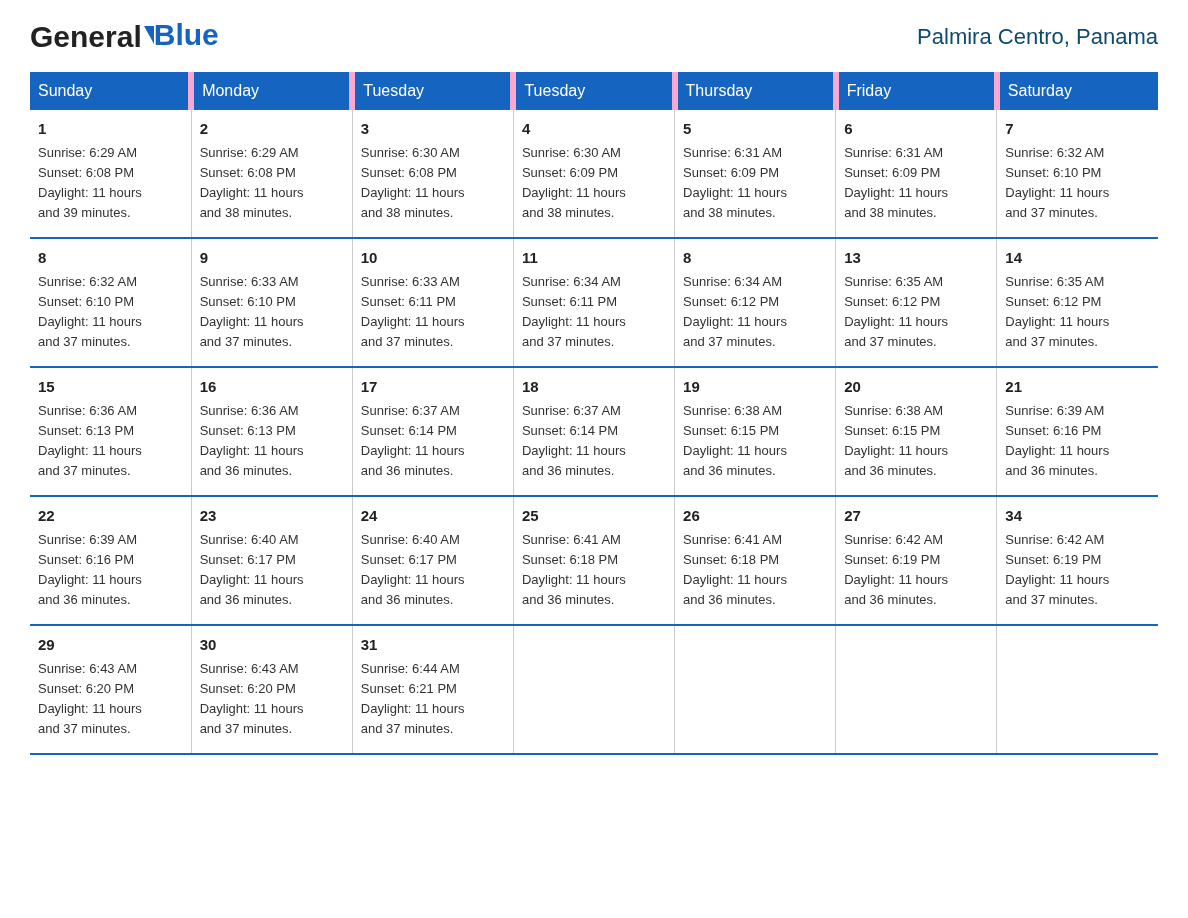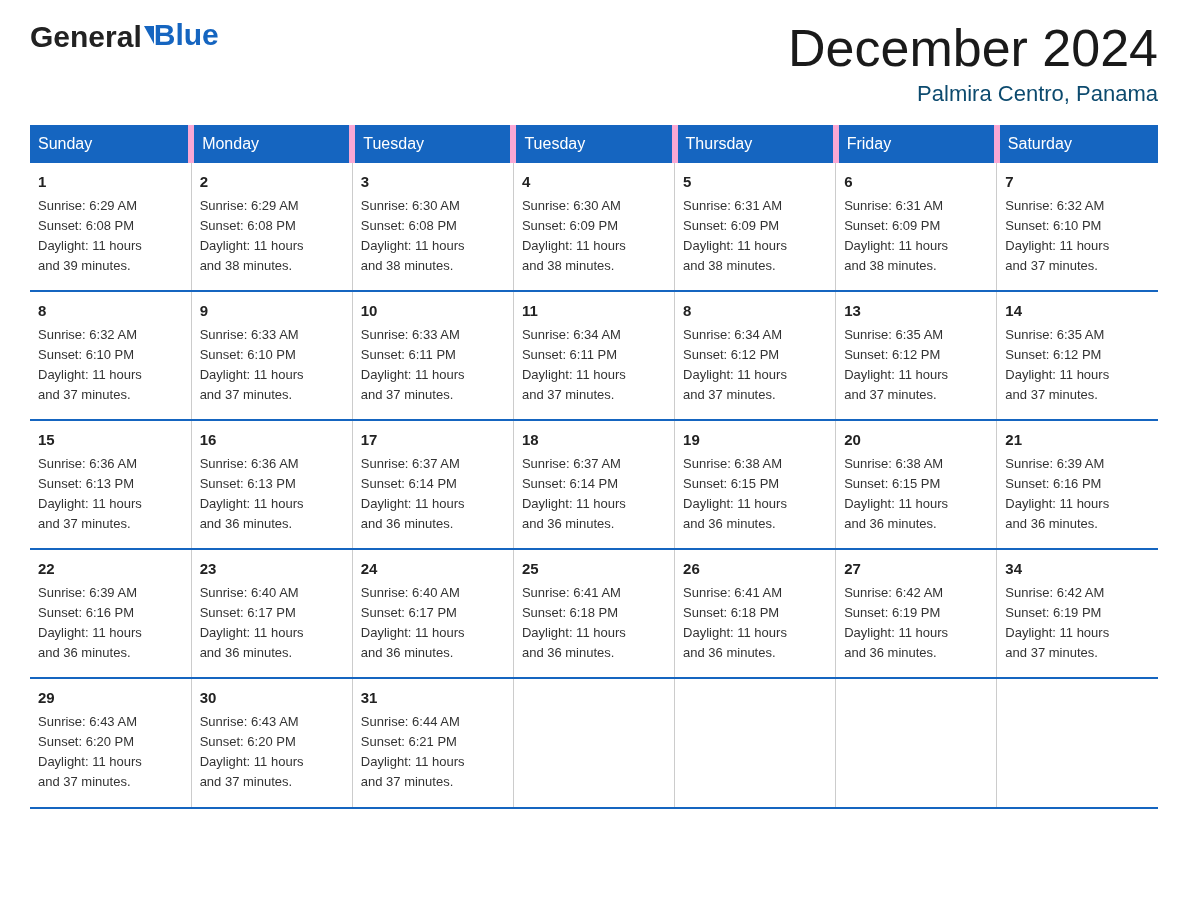--- a/index.html
+++ b/index.html
@@ -98,21 +98,20 @@
 <body>
 
 <div class="header">
   <div class="logo">
     <div class="logo-wrapper">
       <span class="logo-name">General<span style="display:inline-block;width:0;height:0;border-left:10px solid transparent;border-right:0px solid transparent;border-top:18px solid #1565c0;margin-left:2px;vertical-align:top;margin-top:6px;"></span></span>
     </div>
     <div class="logo-sub">Blue</div>
   </div>
   <div class="title-block">
-    <div class="month-title">December 2024</div>
     <div class="location">Palmira Centro, Panama</div>
   </div>
 </div>
 
 <table>
   <thead>
     <tr>
     <th>Sunday</th>
         <th>Monday</th>
         <th>Tuesday</th>

